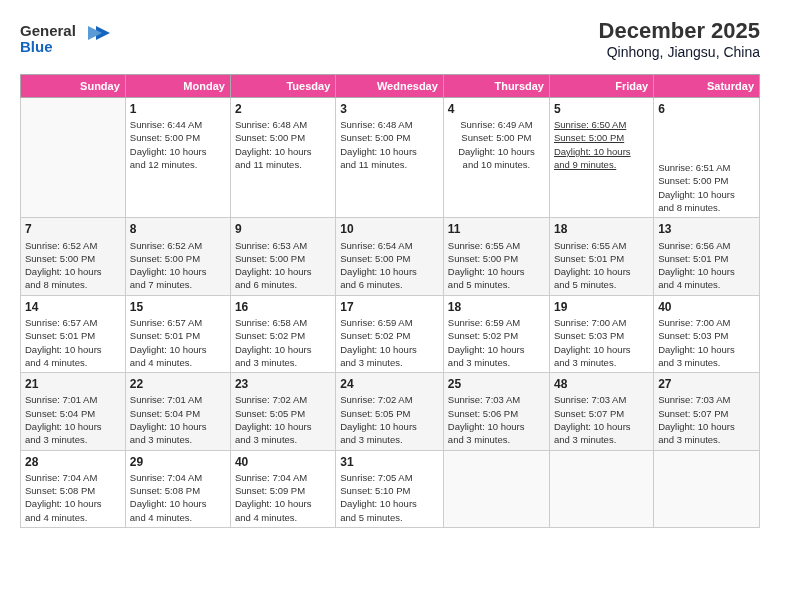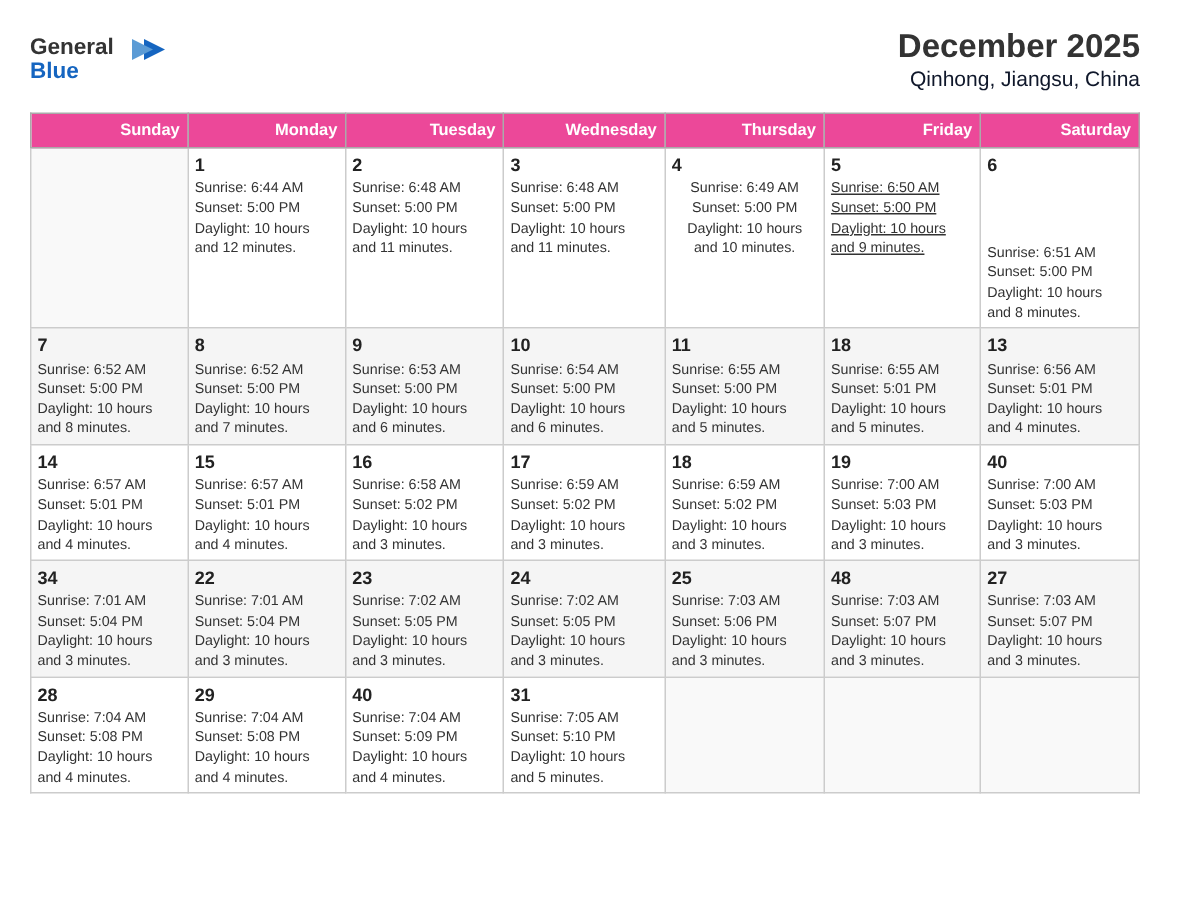--- a/index.html
+++ b/index.html
@@ -257,21 +257,21 @@
           <td>
             <span class="day-number">40</span>
             <div class="day-info" style="white-space: pre-line;">Sunrise: 7:00 AM
 Sunset: 5:03 PM
 Daylight: 10 hours
 and 3 minutes.</div>
           </td>
         </tr>
         <tr class="row-shade">
           <td>
-            <span class="day-number">34</span>
+            <span class="day-number">21</span>
             <div class="day-info" style="white-space: pre-line;">Sunrise: 7:01 AM
 Sunset: 5:04 PM
 Daylight: 10 hours
 and 3 minutes.</div>
           </td>
           <td>
             <span class="day-number">22</span>
             <div class="day-info" style="white-space: pre-line;">Sunrise: 7:01 AM
 Sunset: 5:04 PM
 Daylight: 10 hours

